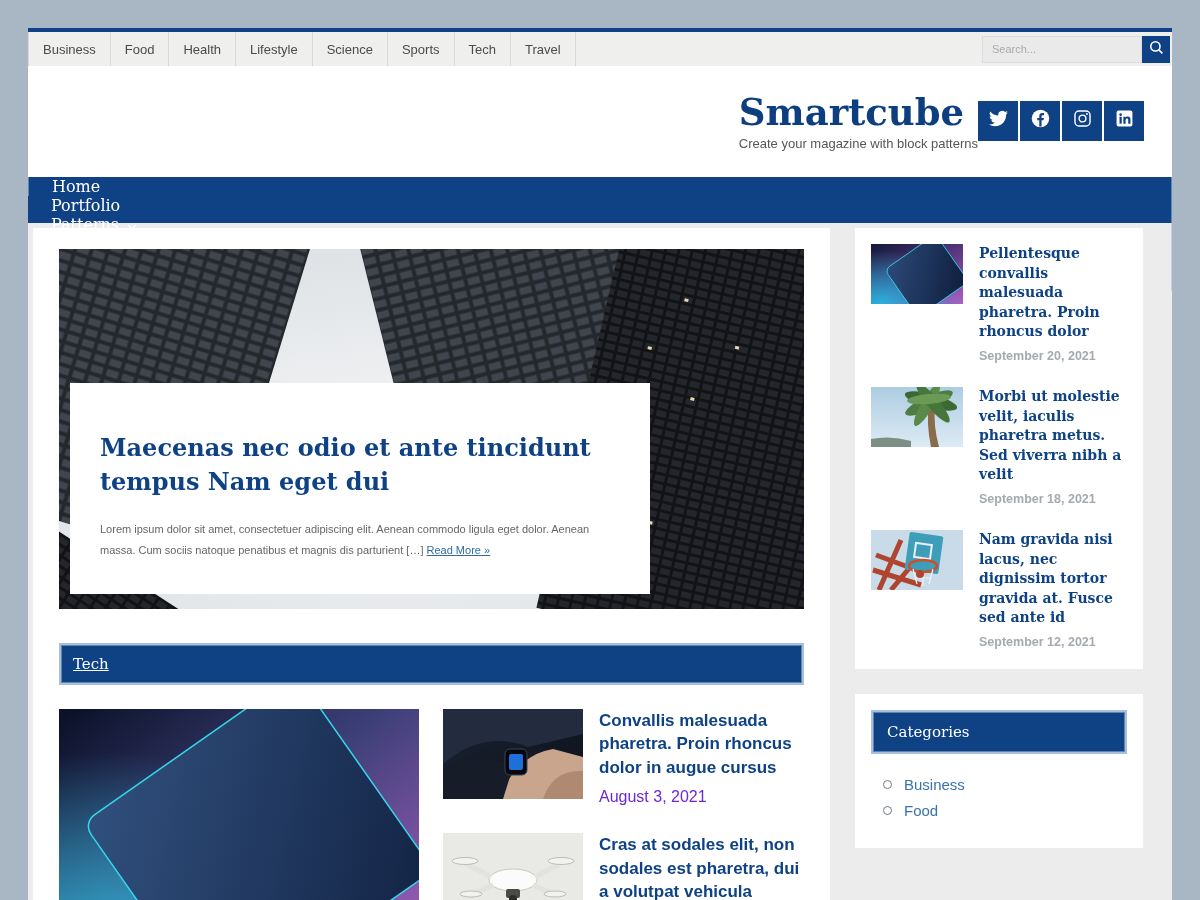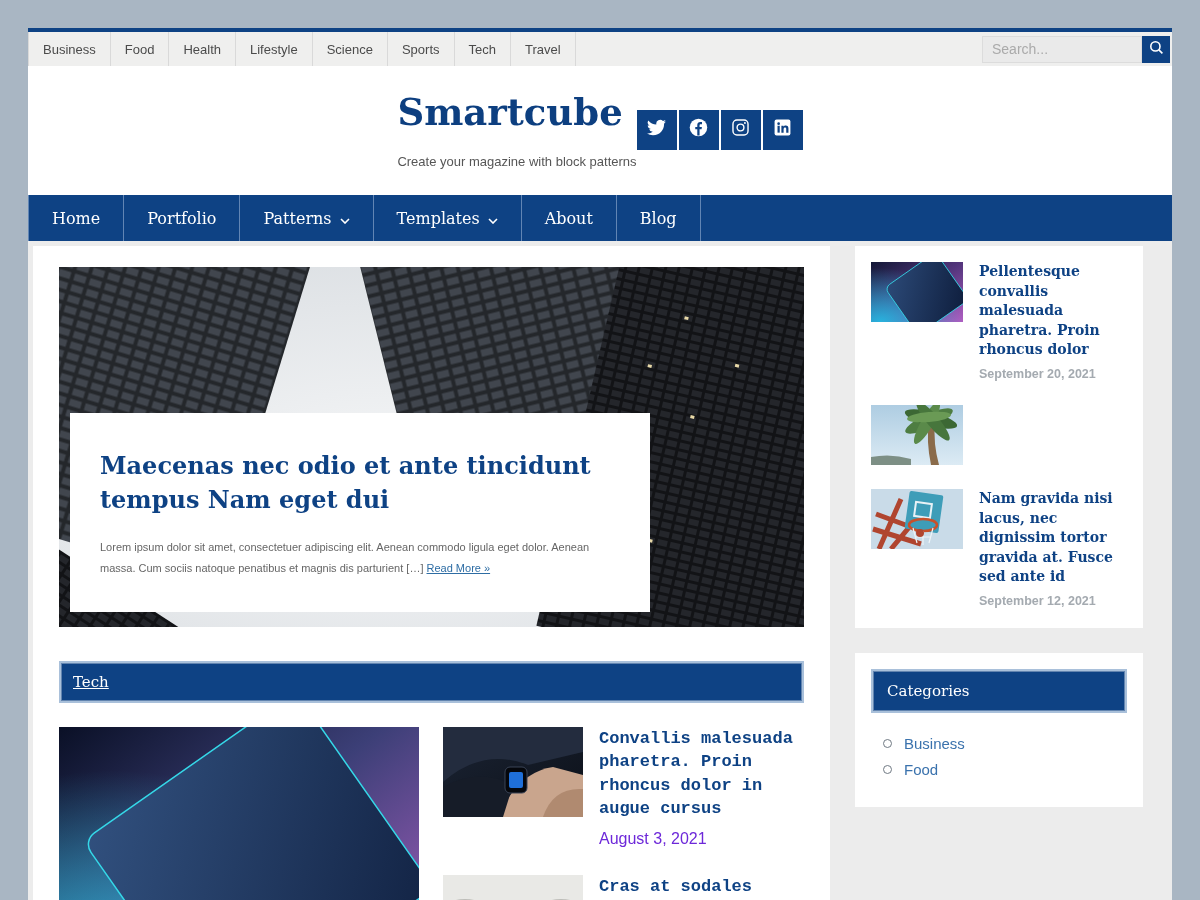--- a/index.html
+++ b/index.html
@@ -8,66 +8,66 @@
   .wrapper { width:1144px; margin:28px auto 0; }
 
   
   .topbar { border-top:4px solid #0e4284; background:#efefee; display:flex; align-items:stretch; height:38px; }
   .topbar-cats { display:flex; }
   .topbar-cat { display:flex; align-items:center; padding:0 14px; font-size:13px; color:#4b4b4b;
                 border-right:1px solid #d9d9d9; cursor:pointer; }
   .topbar-cat:first-child { border-left:1px solid #d9d9d9; }
   .searchbox { margin-left:auto; display:flex; align-items:center; padding-right:2px; }
   .searchbox input { width:160px; height:27px; background:#eaeaea; border:1px solid #dcdcdc;
-                     font-size:14px; padding:8px 9px; color:#444; outline:none; }
+                     font-size:11px; padding:8px 9px; color:#444; outline:none; }
   .searchbox input::placeholder { color:#aaa; }
   .search-btn { width:28px; height:27px; background:#0e4284; border:none; display:flex;
                 align-items:center; justify-content:center; cursor:pointer; }
 
   
-  .site-header { background:#fff; display:flex; justify-content:center; align-items:center;
+  .site-header { background:#fff; display:flex; justify-content:flex-end; align-items:center;
                  padding:24px 28px 26px; }
   .site-title { font-family:"DejaVu Serif", serif; font-weight:700; font-size:37px; color:#0d3f80; cursor:pointer; }
-  .tagline { margin-top:20px; font-size:13px; color:#565656; }
+  .tagline { margin-top:2px; font-size:13px; color:#565656; }
   .social { display:flex; gap:2px; }
   .social-btn { width:40px; height:40px; background:#0e4284; display:flex; align-items:center;
                 justify-content:center; cursor:pointer; }
 
   
-  .main-nav { background:#0e4284; display:flex; height:46px; }
+  .main-nav { background:#0e4284; display:flex; height:46px;flex-direction:column; }
   .nav-item { color:#fff; font-family:"DejaVu Serif", serif; font-size:16px; padding:0 23px;
               display:flex; align-items:center; gap:8px; border-right:1px solid rgba(165,190,220,.55);
               cursor:pointer; }
   .nav-item:first-child { border-left:1px solid rgba(165,190,220,.55); }
 
   
   .content { background:#ececec; padding:5px 29px 0 5px; display:flex; gap:25px;
              align-items:flex-start; min-height:670px; }
   .main-card { background:#fff; width:797px; padding:21px 26px; flex-shrink:0; min-height:800px; }
 
   .hero { position:relative; width:745px; height:360px; margin-bottom:34px; }
   .hero svg { display:block; }
   .hero-overlay { position:absolute; left:11px; bottom:15px; width:580px; background:#fff;
-                  padding:36px 30px 34px; }
+                  padding:48px 30px 34px; }
   .hero-title { font-family:"DejaVu Serif", serif; font-weight:700; font-size:24px; color:#0e4284;
                 line-height:1.42; margin-bottom:20px; cursor:pointer; }
   .hero-excerpt { font-size:11px; color:#666; line-height:1.85; }
   .read-more { color:#2e6da4; text-decoration:underline; cursor:pointer; }
 
   .section-bar { background:#0e4284; border:2px solid #a9c0da; box-shadow:inset 0 0 0 1px rgba(255,255,255,.35);
                  padding:10px 12px; margin-bottom:24px; }
   .section-bar a { color:#fff; font-family:"DejaVu Serif", serif; font-size:15px;
                    text-decoration:underline; cursor:pointer; }
 
   .tech-grid { display:flex; gap:24px; }
   .tech-left { width:360px; height:290px; flex-shrink:0; }
   .tech-right { flex:1; }
   .post-row { display:flex; gap:16px; margin-bottom:27px; }
   .post-thumb { width:140px; height:90px; flex-shrink:0; cursor:pointer; }
-  .post-title { font-family:Liberation Mono, monospace; font-weight:700; font-size:17px; color:#0e4284;
+  .post-title { font-family:Liberation Sans, sans-serif; font-weight:700; font-size:17px; color:#0e4284;
                 line-height:1.38; cursor:pointer; }
   .post-date { margin-top:9px; font-size:16px; color:#6d28d9; }
 
   
   .sidebar { width:288px; flex-shrink:0; display:flex; flex-direction:column; gap:25px; }
   .widget { background:#fff; padding:16px 16px 20px; }
   .widget-header { background:#0e4284; border:2px solid #a9c0da; box-shadow:inset 0 0 0 1px rgba(255,255,255,.35);
                    padding:11px 14px; margin-bottom:20px; }
   .widget-header span { color:#fff; font-family:"DejaVu Serif", serif; font-size:15px; }
   .rp-item { display:flex; gap:16px; margin-bottom:24px;justify-content:space-between; }
@@ -391,20 +391,24 @@
               <g>
                 <ellipse cx="58" cy="16" rx="26" ry="7" transform="rotate(-25 58 16)" fill="#4e7d42"></ellipse>
                 <ellipse cx="60" cy="14" rx="27" ry="7" transform="rotate(15 60 14)" fill="#3c6834"></ellipse>
                 <ellipse cx="56" cy="18" rx="24" ry="6" transform="rotate(-60 56 18)" fill="#5a8a4a"></ellipse>
                 <ellipse cx="62" cy="16" rx="25" ry="6" transform="rotate(50 62 16)" fill="#47763c"></ellipse>
                 <ellipse cx="58" cy="12" rx="22" ry="5" transform="rotate(-5 58 12)" fill="#6a9a55"></ellipse>
               </g>
               <path d="M0 60 L0 52 Q20 48 40 54 L40 60 Z" fill="#7d8f85"></path>
             </svg>
           </span>
+          <div>
+            <div class="rp-title">Morbi ut molestie velit, iaculis pharetra metus. Sed viverra nibh a velit</div>
+            <div class="rp-date">September 18, 2021</div>
+          </div>
         </div>
 
         <div class="rp-item">
           <span class="rp-thumb">
             <svg width="92" height="60" viewBox="0 0 92 60" preserveAspectRatio="none">
               <rect width="92" height="60" fill="#c9dbe8"></rect>
               <path d="M8 60 L30 10 M2 40 L50 55 M20 60 L55 18 M5 25 L40 38" stroke="#b0452f" stroke-width="5" fill="none"></path>
               <rect x="36" y="4" width="34" height="38" rx="2" transform="rotate(8 53 23)" fill="#3e9db8"></rect>
               <rect x="44" y="14" width="16" height="14" transform="rotate(8 52 21)" fill="none" stroke="#e8f2f6" stroke-width="2"></rect>
               <ellipse cx="52" cy="36" rx="14" ry="6" fill="none" stroke="#c8502a" stroke-width="2.5"></ellipse>

